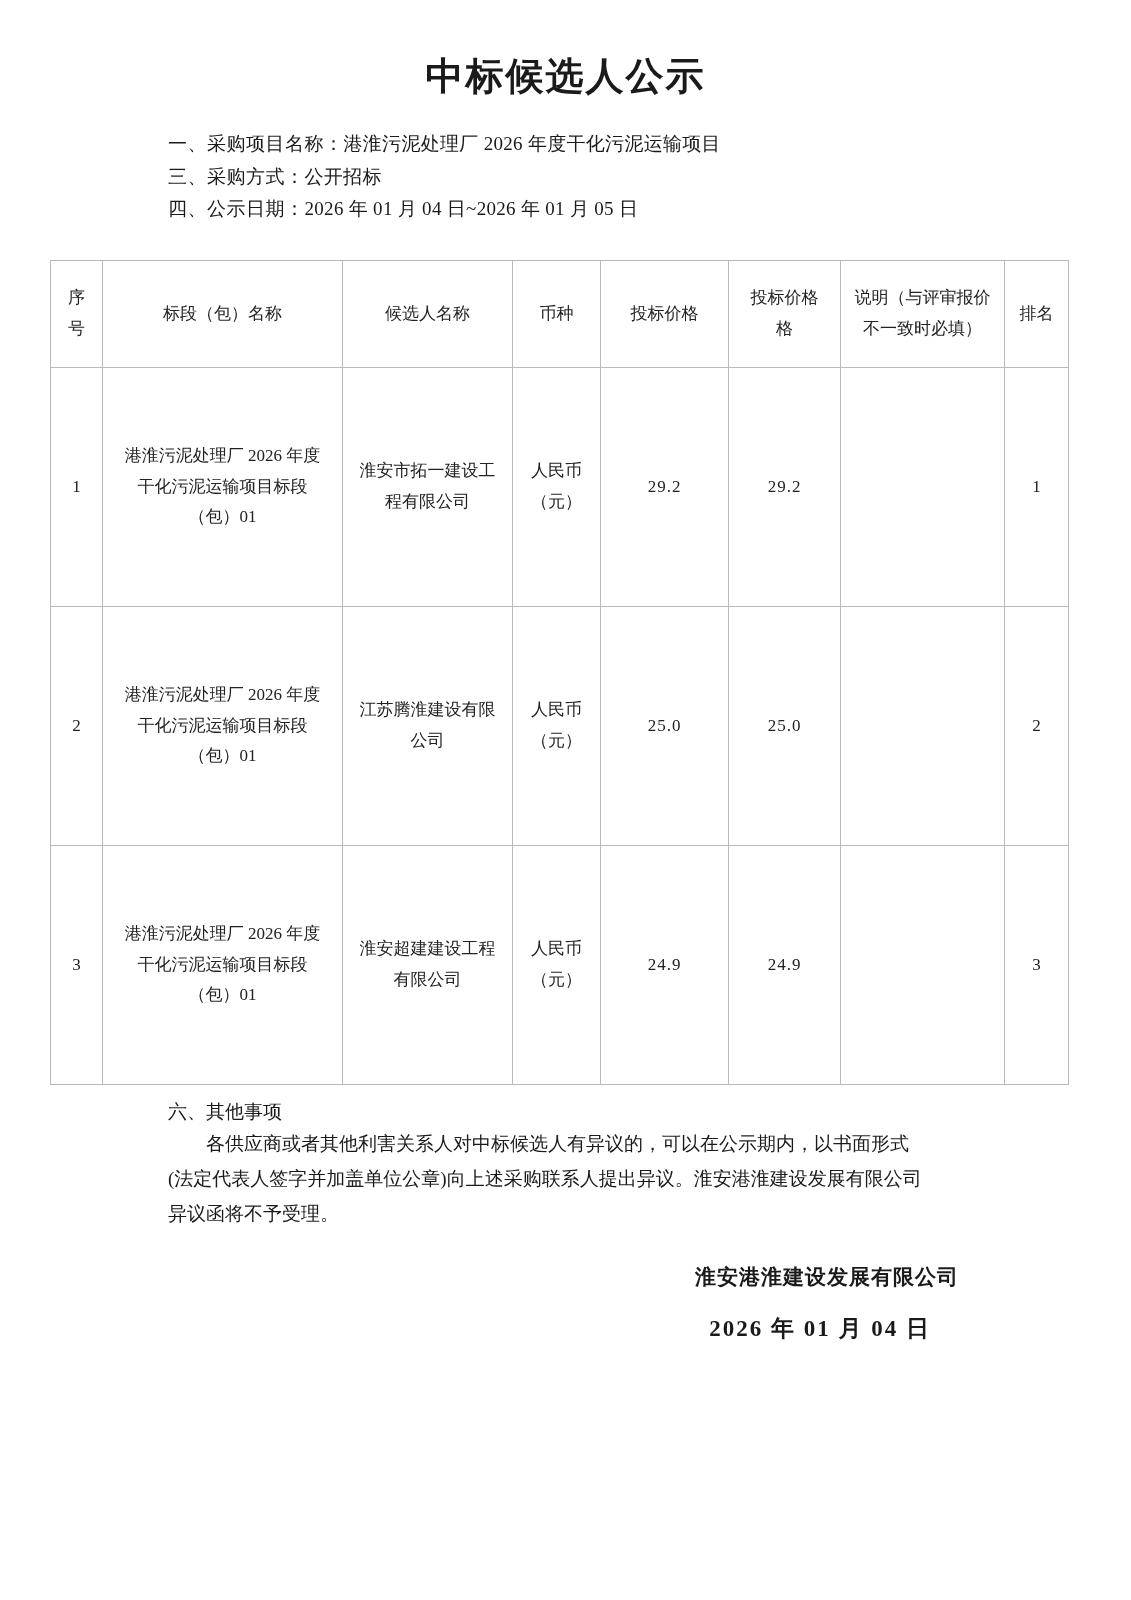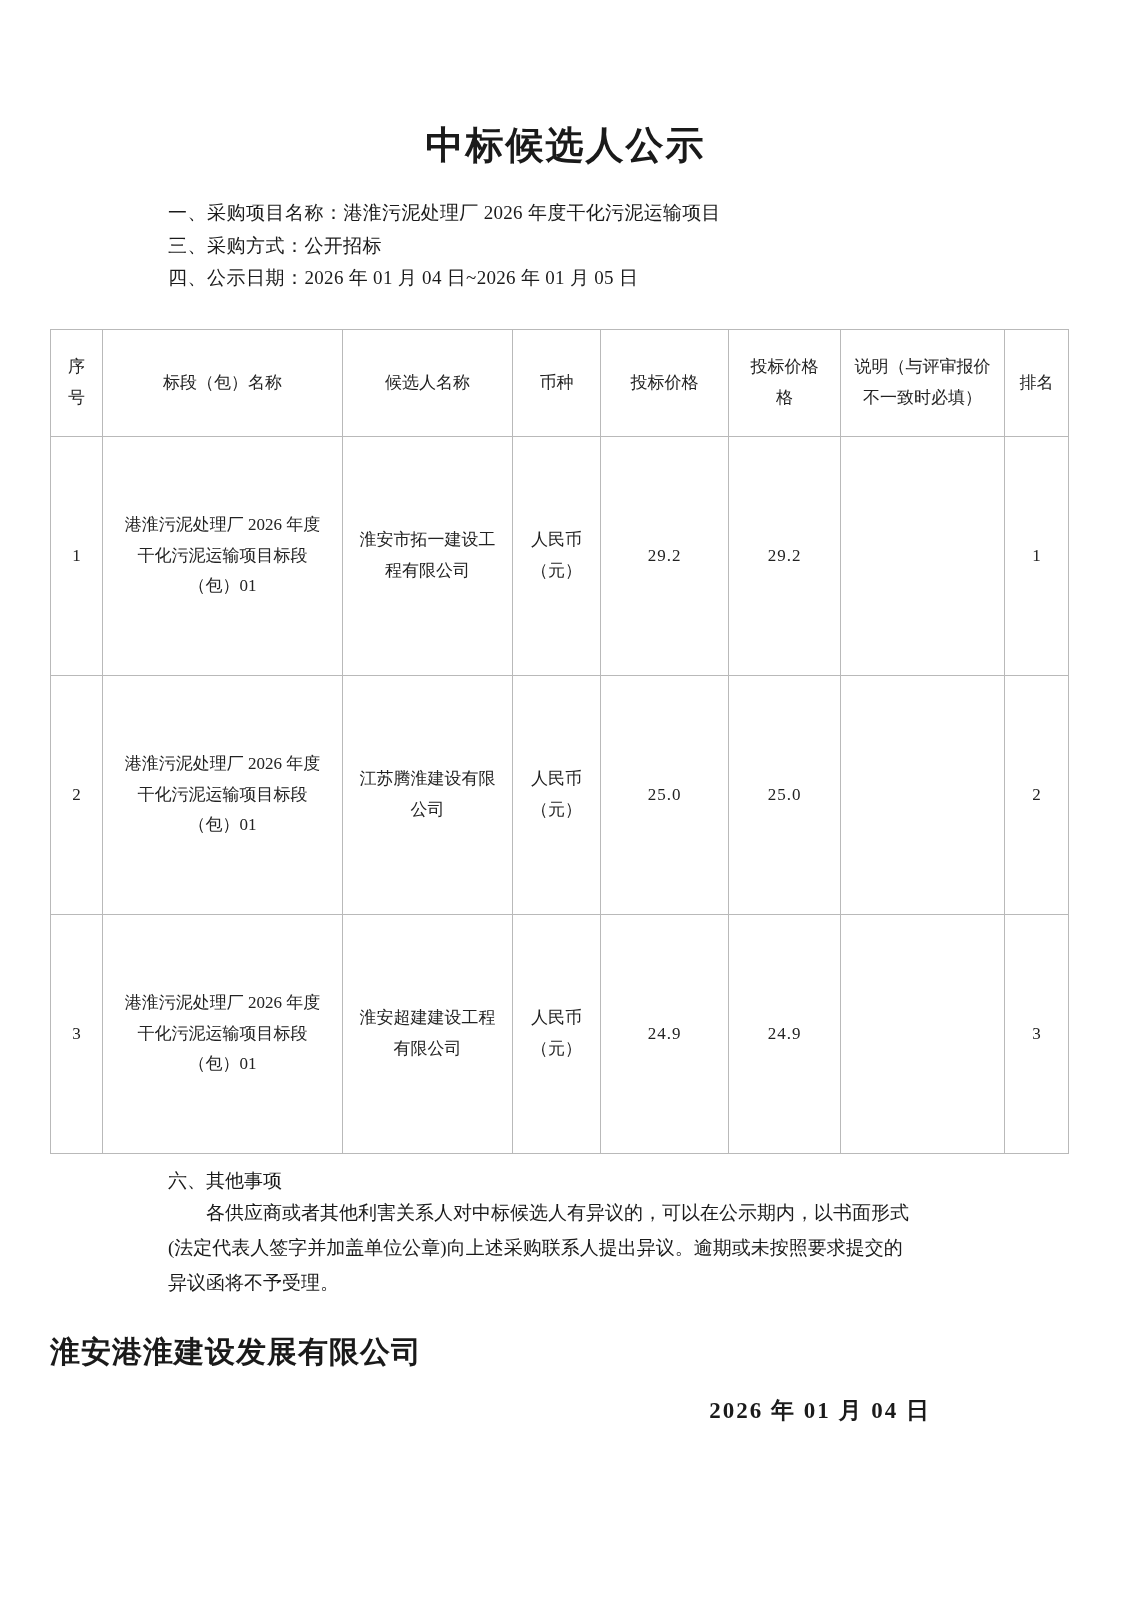--- a/index.html
+++ b/index.html
@@ -12,21 +12,21 @@
     height: 1600px;
     font-family: "Liberation Serif", "DejaVu Serif", serif;
     color: #1a1a1a;
     position: relative;
     overflow: hidden;
   }
   .page {
     width: 1131px;
     height: 1208px;
     box-sizing: border-box;
-    padding: 120px 50px 40px 50px;
+    padding: 51px 50px 40px 50px;
     position: relative;
   }
   .doc-title {
     text-align: center;
     font-size: 38px;
     font-weight: 700;
     letter-spacing: 2px;
     margin: 0 0 26px 0;
     font-family: "Liberation Serif", "DejaVu Serif", serif;
   }
@@ -94,23 +94,23 @@
     font-size: 19px;
     line-height: 1.62;
     width: 790px;
     text-align: justify;
   }
   .para.indent {
     text-indent: 38px;
   }
   .signature {
     margin: 34px 0 0 0;
-    text-align: left;
+    text-align: right;
     padding-right: 122px;
-    font-size: 30px;
+    font-size: 21px;
     font-weight: 700;
     letter-spacing: 1px;
   }
   .sig-date {
     margin: 22px 0 0 0;
     text-align: right;
     padding-right: 150px;
     font-size: 23px;
     font-weight: 700;
     letter-spacing: 2px;
@@ -234,20 +234,20 @@
         <td class="nowrap-num">24.9</td>
         <td></td>
         <td>3</td>
       </tr>
     </tbody>
   </table>
 
   <div class="section-six">
     <div>六、其他事项</div>
     <div class="para indent">各供应商或者其他利害关系人对中标候选人有异议的，可以在公示期内，以书面形式</div>
-    <div class="para">(法定代表人签字并加盖单位公章)向上述采购联系人提出异议。逾期或未按照要求提交的</div>
+    <div class="para">(法定代表人签字并加盖单位公章)向上述采购联系人提出异议。淮安港淮建设发展有限公司</div>
     <div class="para">异议函将不予受理。</div>
   </div>
 
   <div class="signature">淮安港淮建设发展有限公司</div>
   <div class="sig-date">2026 年 01 月 04 日</div>
 
 </div>
 
 </body></html>

